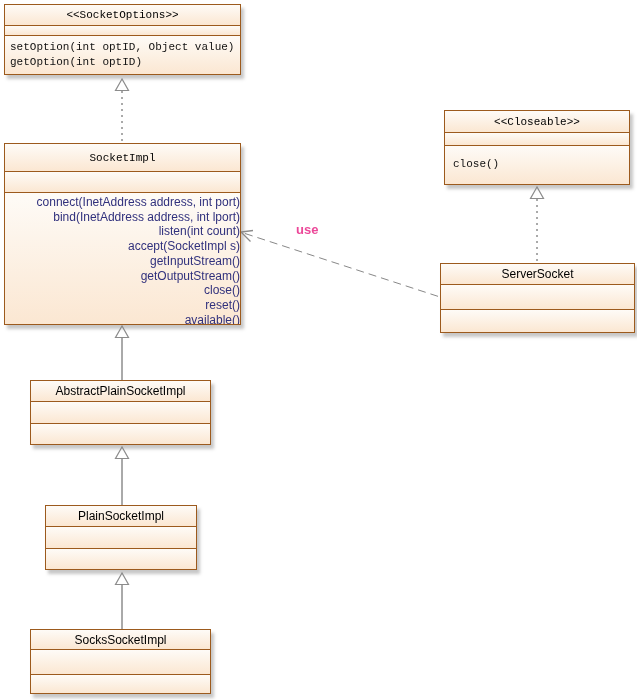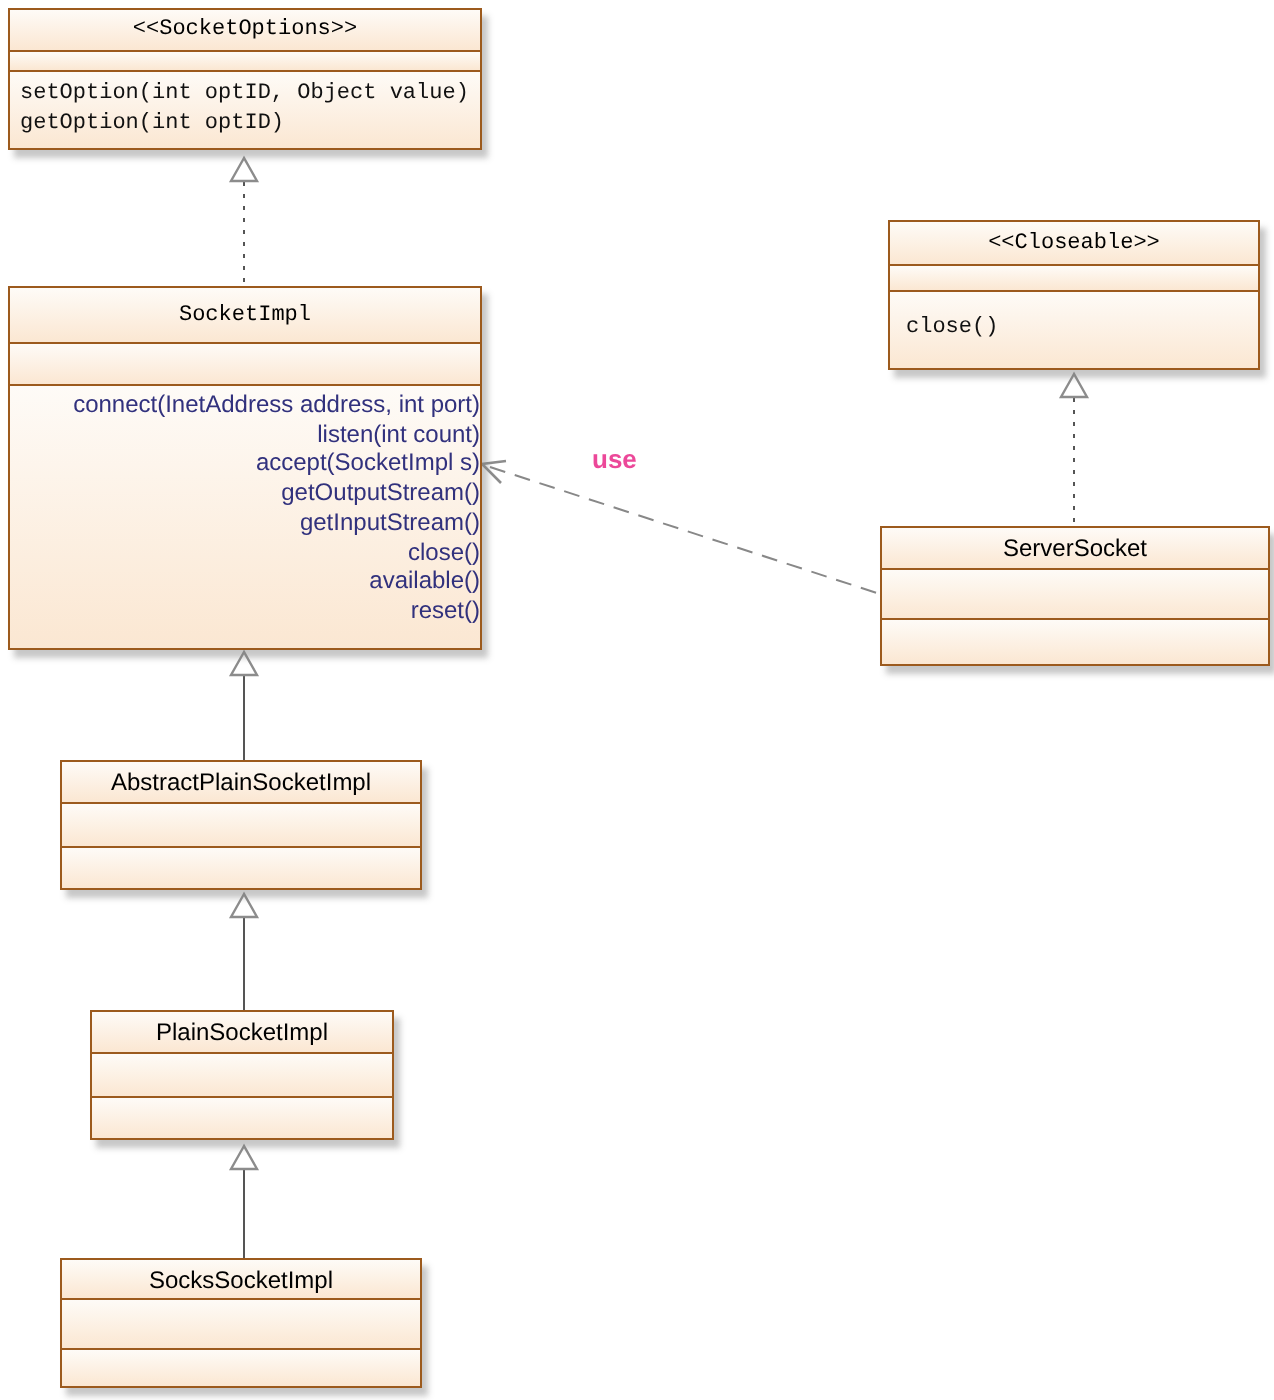--- a/index.html
+++ b/index.html
@@ -84,27 +84,28 @@
       <div class="m-line">setOption(int optID, Object value)</div>
       <div class="m-line">getOption(int optID)</div>
     </div>
   </div>
 
   <div class="uml-class" style="left:4px;top:143px;width:237px;height:182px">
     <div class="cmp hdr mono-f" style="height:28px">SocketImpl</div>
     <div class="cmp attrs" style="height:21px"></div>
     <div class="cmp methods sans-list">
       <div class="m-line">connect(InetAddress address, int port)</div>
+      <div class="m-line">bind(InetAddress address, int lport)</div>
       <div class="m-line">listen(int count)</div>
       <div class="m-line">accept(SocketImpl s)</div>
+      <div class="m-line">getInputStream()</div>
       <div class="m-line">getOutputStream()</div>
-      <div class="m-line">getInputStream()</div>
       <div class="m-line">close()</div>
+      <div class="m-line">reset()</div>
       <div class="m-line">available()</div>
-      <div class="m-line">reset()</div>
     </div>
   </div>
 
   <div class="uml-class" style="left:444px;top:110px;width:186px;height:75px">
     <div class="cmp hdr mono-f" style="height:22px">&lt;&lt;Closeable&gt;&gt;</div>
     <div class="cmp attrs" style="height:13px"></div>
     <div class="cmp methods close-list mono-f">
       <div class="m-line">close()</div>
     </div>
   </div>

